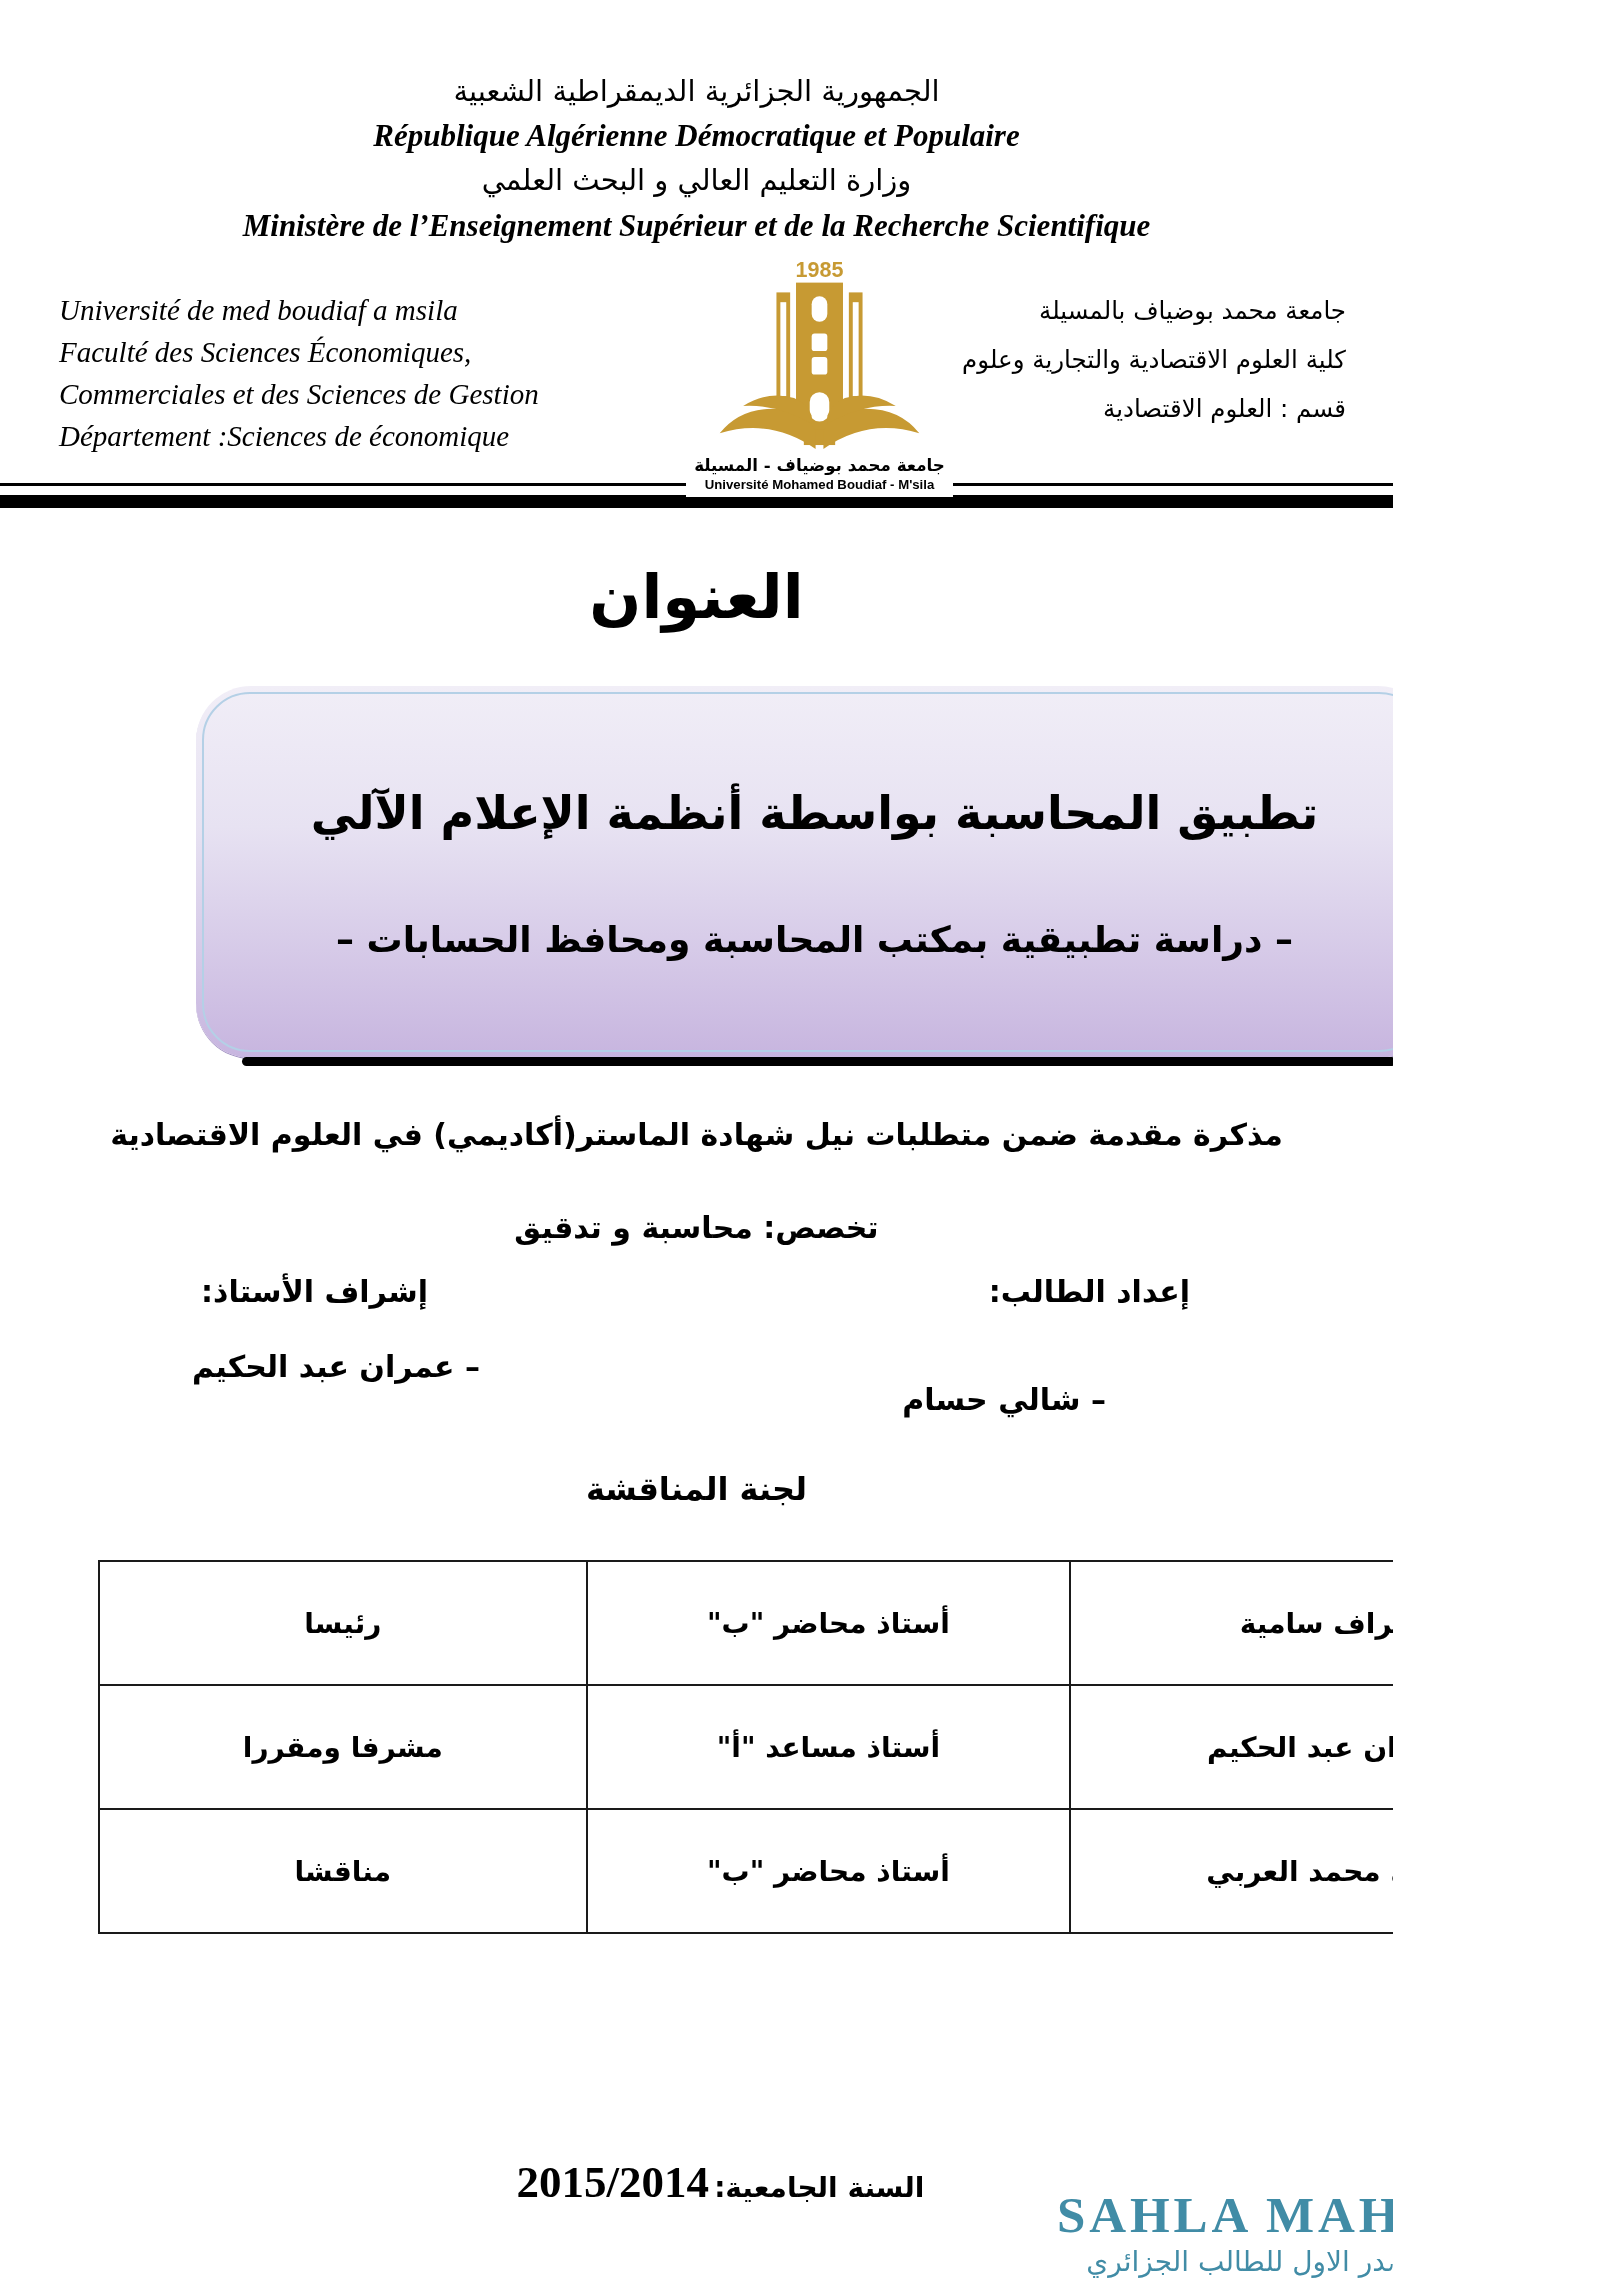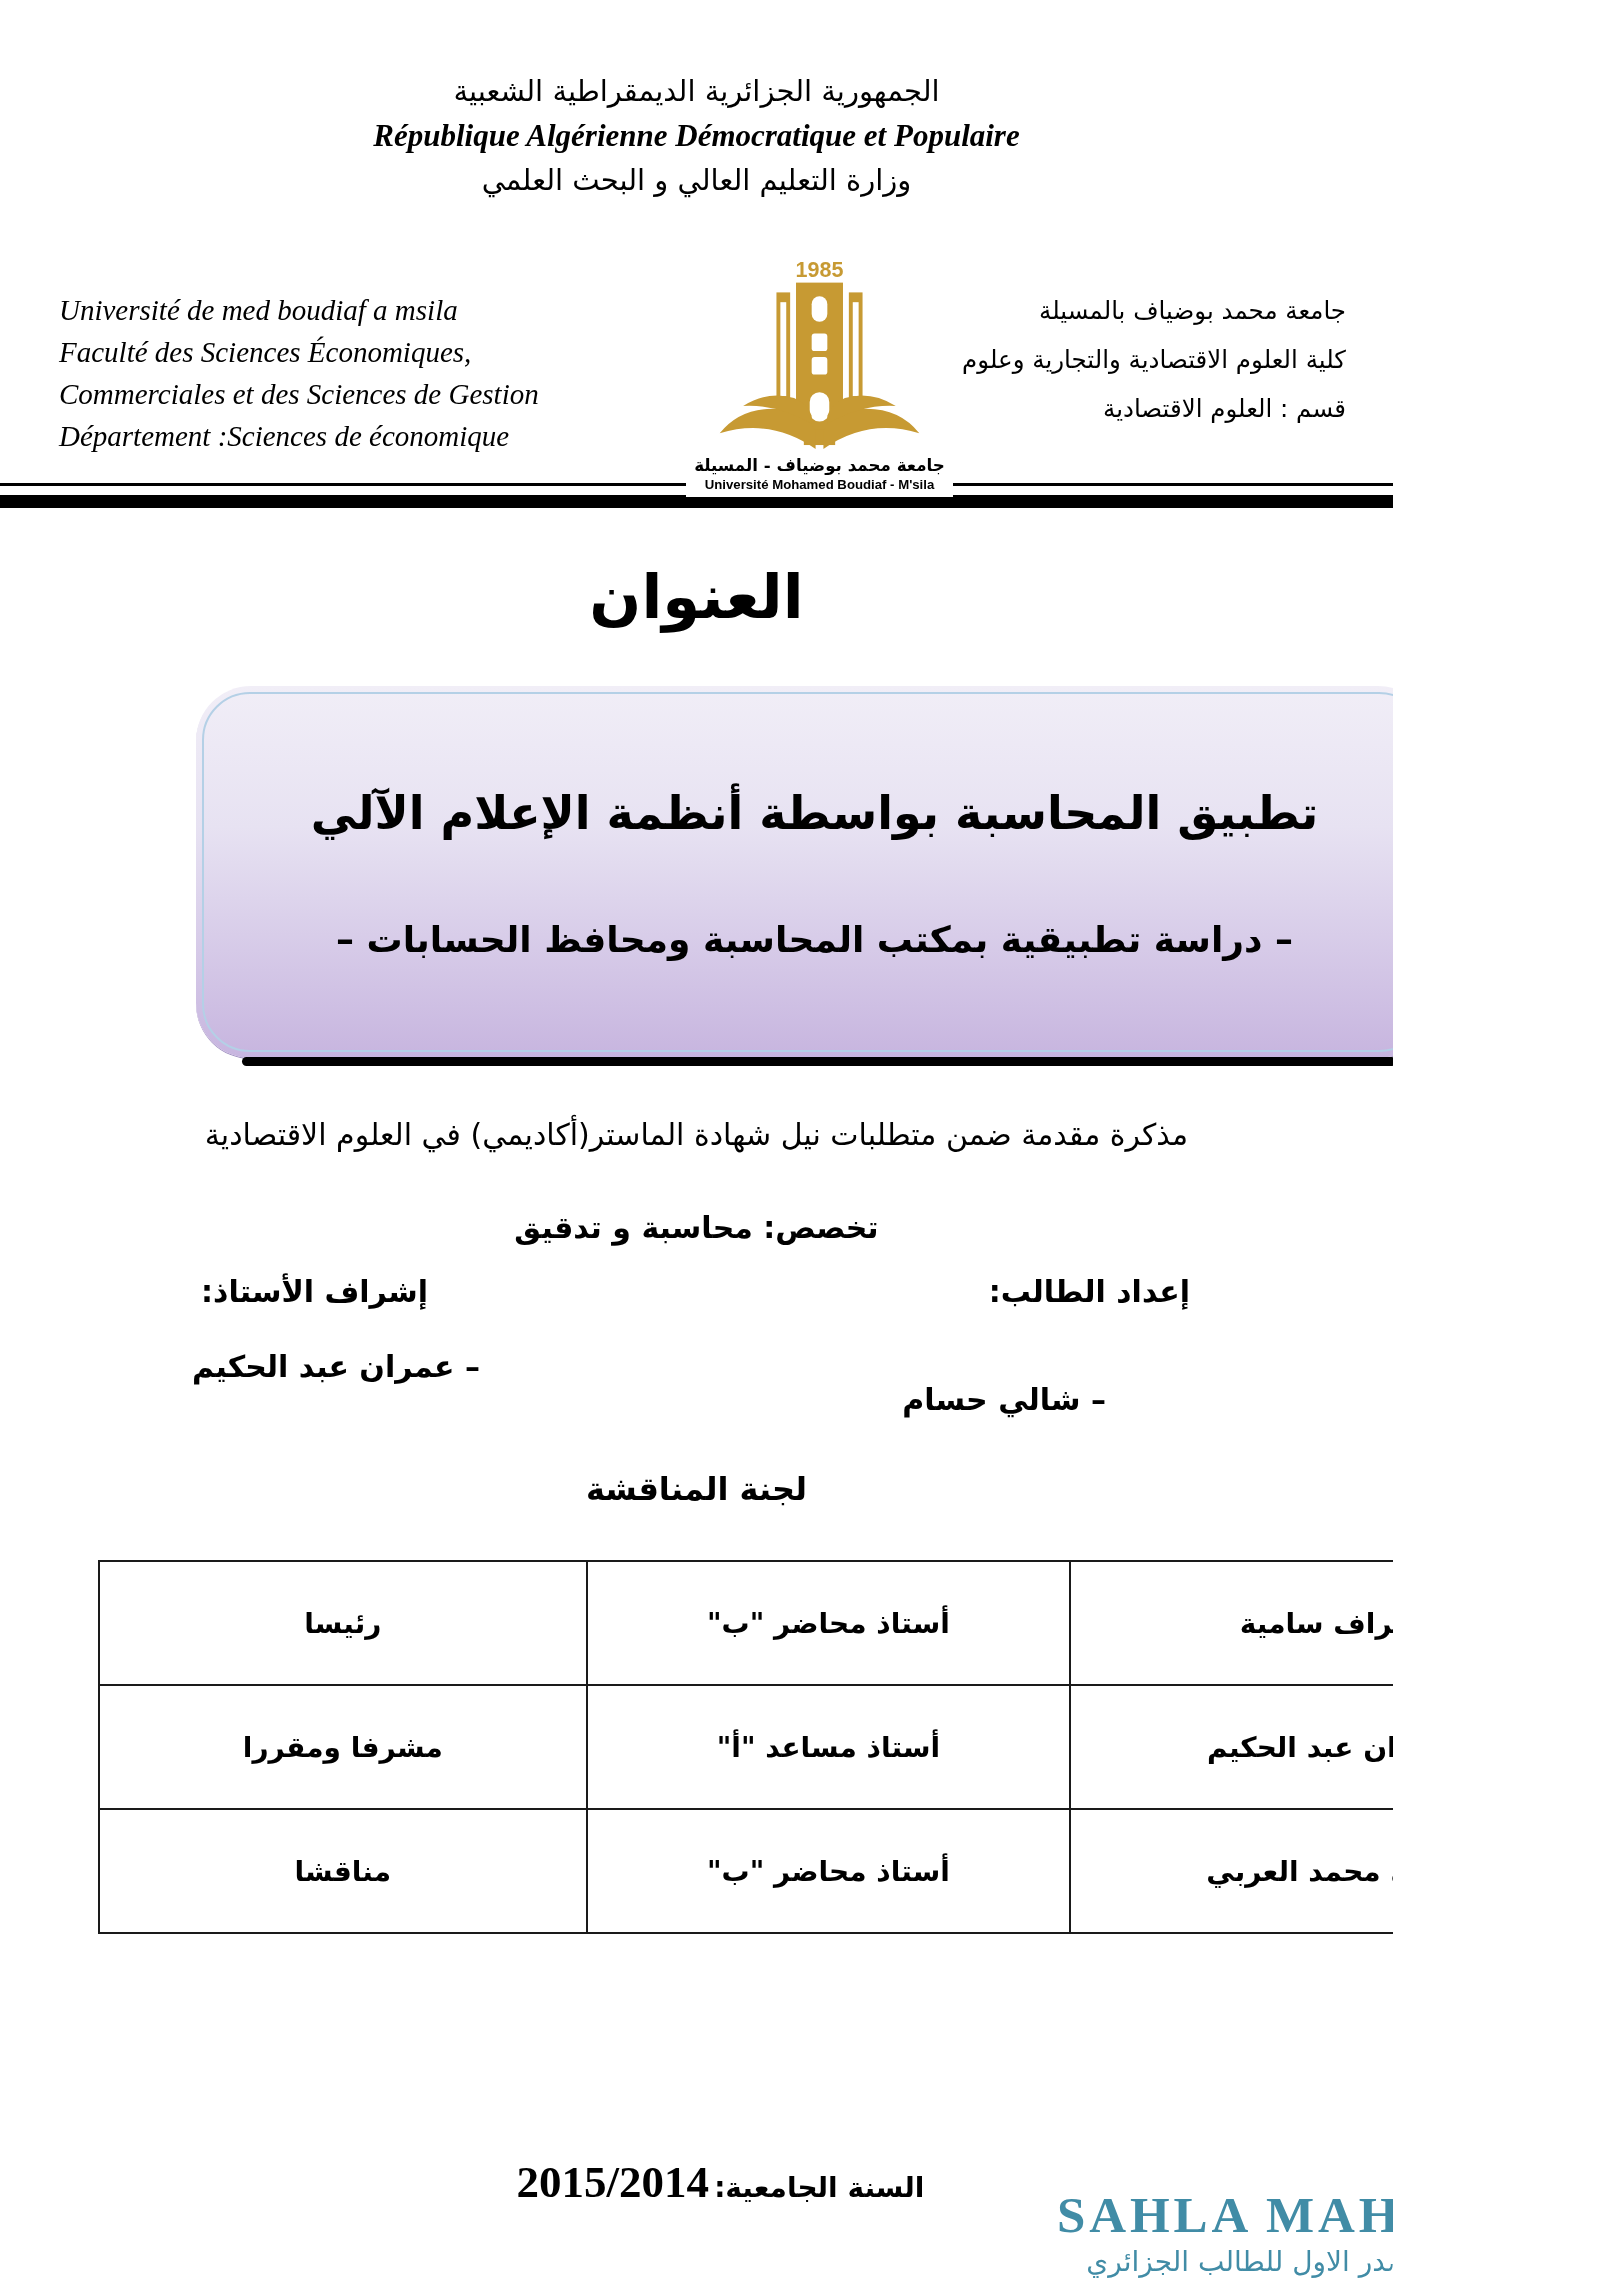--- a/index.html
+++ b/index.html
@@ -59,21 +59,21 @@
     left:196px;top:686px;width:1237px;height:372px;border-radius:55px;
     background:linear-gradient(180deg,var(--box-grad-top) 0%,#E7E2F2 38%,var(--box-grad-bottom) 100%);
     box-shadow:0 1px 0 #9f8fc0;
   }
   .title-box-inner{position:absolute;inset:5.9px;border:2px solid var(--box-inner-border);border-radius:48px;}
   .thesis-title{position:absolute;left:0;right:0;top:100px;text-align:center;font-size:46px;font-weight:bold;}
   .thesis-sub{position:absolute;left:0;right:0;top:233px;text-align:center;font-size:36px;font-weight:bold;}
   .box-shadow-bar{left:242px;top:1057px;width:1154px;height:8.8px;background:#000;border-radius:5.9px;}
 
   
-  .memo{top:1117px;font-size:30px;font-weight:normal;}
+  .memo{top:1117px;font-size:30px;font-weight:bold;}
   .spec{top:1210px;font-size:30px;font-weight:bold;}
 
   
   .who{font-size:30px;font-weight:bold;direction:rtl;white-space:nowrap;}
   .stu-label{right:203px;top:1274px;margin-left:34px;}
   .stu-name{right:287px;top:1382px;}
   .sup-label{left:201px;top:1274px;}
   .sup-name{left:192px;top:1349px;}
 
   
@@ -108,20 +108,21 @@
   .brand-mark{left:1464px;top:2152px;}
 </style>
 </head>
 <body>
 
 <div class="page">
 
   <div class="center ar hdr-ar hdr1">الجمهورية الجزائرية الديمقراطية الشعبية</div>
   <div class="center hdr-fr hdr2">République Algérienne Démocratique et Populaire</div>
   <div class="center ar hdr-ar hdr3">وزارة التعليم العالي و البحث العلمي</div>
+  <div class="center hdr-fr hdr4">Ministère de l’Enseignement Supérieur et de la Recherche Scientifique</div>
 
   <div class="abs uni-fr">
     <div>Université de med boudiaf a msila</div>
     <div>Faculté des Sciences Économiques,</div>
     <div>Commerciales et des Sciences  de Gestion</div>
     <div>Département :Sciences  de économique</div>
   </div>
 
   <div class="abs ar uni-ar">
     <div>جامعة محمد بوضياف بالمسيلة</div>

